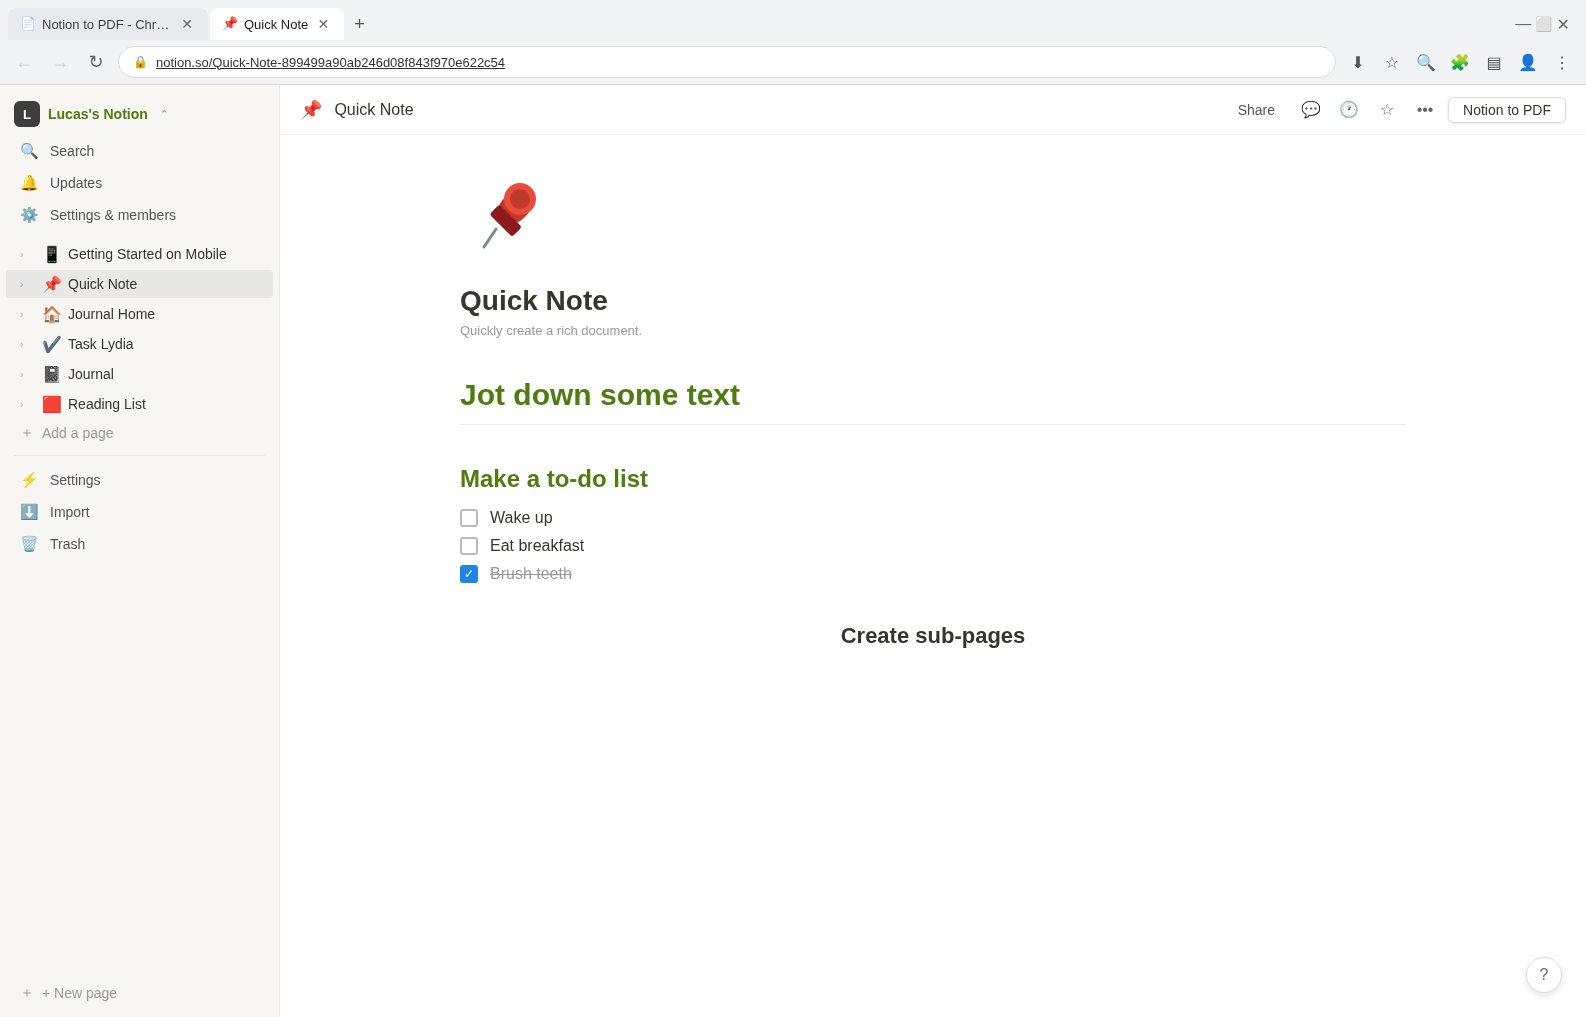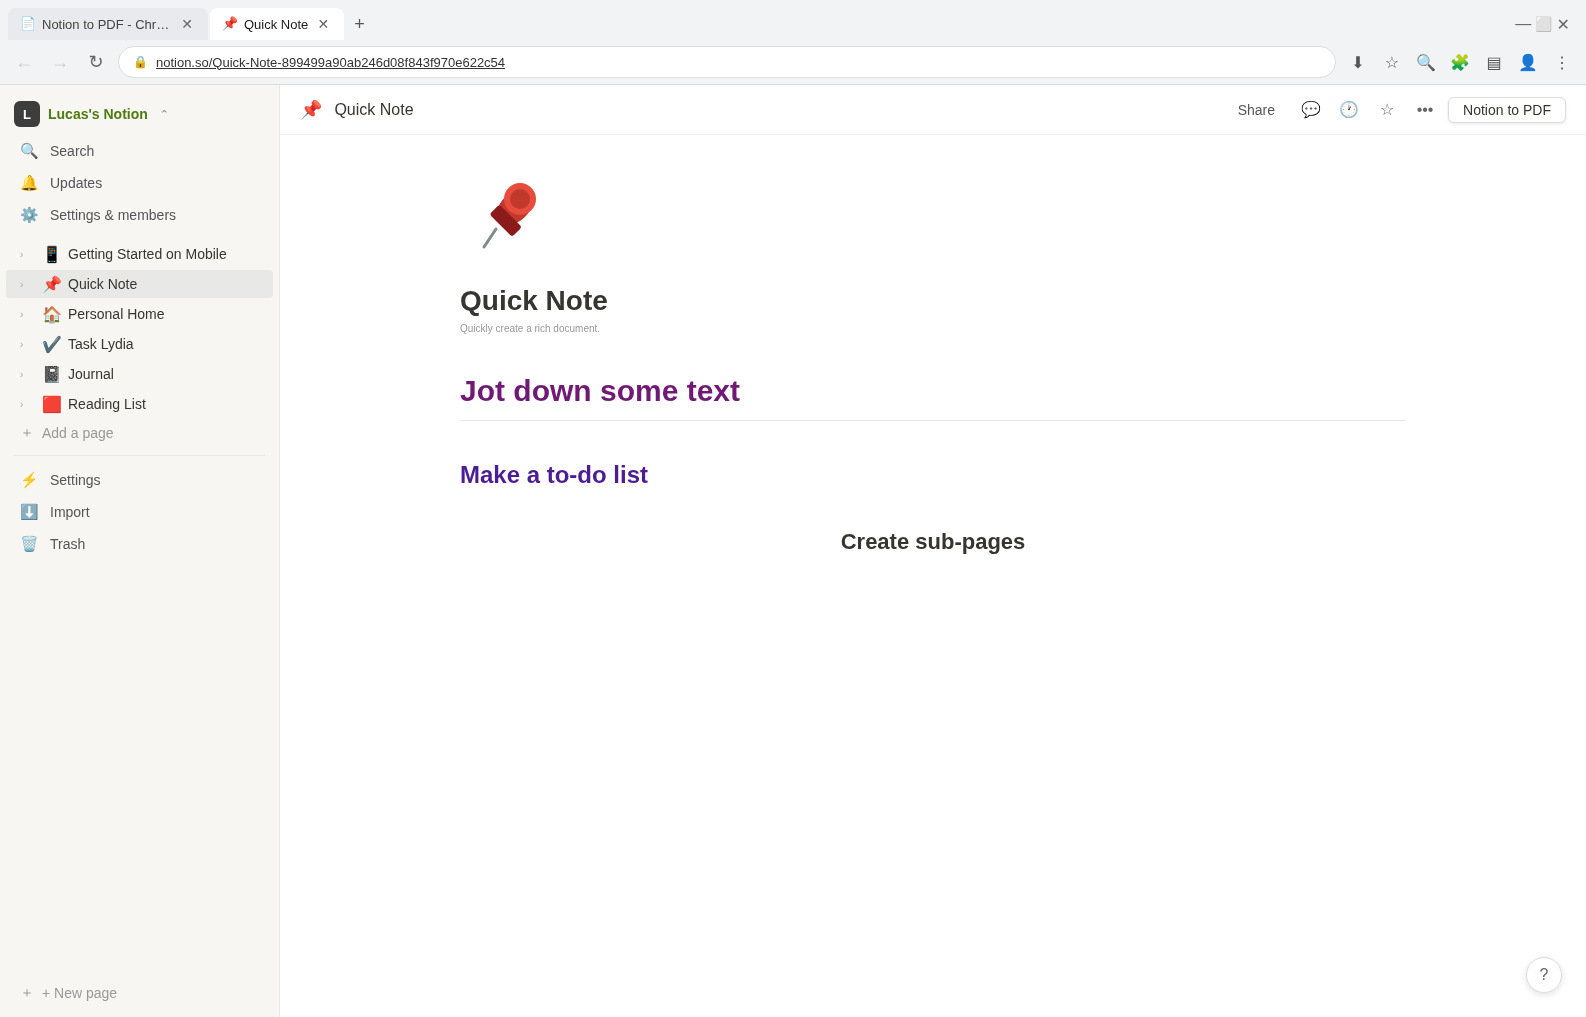--- a/index.html
+++ b/index.html
@@ -53,25 +53,25 @@
     .page-icon-header { font-size: 18px; }
     .page-title-header { font-size: 16px; font-weight: 500; color: #37352f; flex: 1; }
     .top-bar-actions { display: flex; align-items: center; gap: 8px; }
     .share-btn { background: none; border: 1px solid transparent; padding: 4px 12px; border-radius: 4px; font-size: 14px; color: #555; cursor: pointer; }
     .icon-action-btn { background: none; border: none; cursor: pointer; color: #666; font-size: 16px; width: 30px; height: 30px; border-radius: 4px; display: flex; align-items: center; justify-content: center; }
     .notion-to-pdf-btn { background: #fff; border: 1px solid #ddd; padding: 4px 14px; border-radius: 6px; font-size: 14px; color: #37352f; cursor: pointer; box-shadow: 0 1px 3px rgba(0,0,0,0.1); }
 
     
     .document-area { flex: 1; overflow-y: auto; padding: 40px 180px; }
     .doc-title { font-size: 28px; font-weight: 700; color: #37352f; margin-bottom: 6px; }
-    .doc-subtitle { font-size: 10px; color: #999; margin-bottom: 40px; }
-    .doc-h1 { font-size: 30px; font-weight: 700; color: #701a75; margin-bottom: 10px; margin-top: 30px; }
+    .doc-subtitle { font-size: 13px; color: #999; margin-bottom: 40px; }
+    .doc-h1 { font-size: 30px; font-weight: 700; color: #4d7c0f; margin-bottom: 10px; margin-top: 30px; }
     .doc-divider { border: none; border-top: 1px solid #e8e8e8; margin: 12px 0 20px; }
     .doc-body { font-size: 16px; color: #37352f; line-height: 1.6; margin-bottom: 20px; }
-    .doc-h2 { font-size: 24px; font-weight: 700; color: #4c1d95; margin-bottom: 16px; margin-top: 40px; }
+    .doc-h2 { font-size: 24px; font-weight: 700; color: #4d7c0f; margin-bottom: 16px; margin-top: 40px; }
     .todo-list { list-style: none; display: flex; flex-direction: column; gap: 10px; margin-bottom: 20px; }
     .todo-item { display: flex; align-items: center; gap: 12px; font-size: 16px; color: #37352f; }
     .todo-checkbox { width: 18px; height: 18px; border: 2px solid #bbb; border-radius: 3px; display: flex; align-items: center; justify-content: center; flex-shrink: 0; background: #fff; }
     .todo-checkbox.checked { background: #2383e2; border-color: #2383e2; color: #fff; font-size: 12px; }
     .todo-label-done { text-decoration: line-through; color: #999; }
     .doc-h3 { font-size: 22px; font-weight: 700; color: #37352f; margin-top: 40px; text-align: center; }
     .help-btn { position: fixed; bottom: 24px; right: 24px; width: 36px; height: 36px; background: #fff; border: 1px solid #ddd; border-radius: 50%; display: flex; align-items: center; justify-content: center; cursor: pointer; font-size: 16px; color: #666; box-shadow: 0 2px 6px rgba(0,0,0,0.12); }
   </style>
 </head>
 <body>
@@ -148,21 +148,21 @@
       <span>Getting Started on Mobile</span>
     </div>
     <div class="sidebar-page-item active">
       <span class="page-chevron">›</span>
       <span class="page-icon" style="color:#c0392b;">📌</span>
       <span>Quick Note</span>
     </div>
     <div class="sidebar-page-item">
       <span class="page-chevron">›</span>
       <span class="page-icon">🏠</span>
-      <span>Personal Home</span>
+      <span>Journal Home</span>
     </div>
     <div class="sidebar-page-item">
       <span class="page-chevron">›</span>
       <span class="page-icon">✔️</span>
       <span>Task Lydia</span>
     </div>
     <div class="sidebar-page-item">
       <span class="page-chevron">›</span>
       <span class="page-icon">📓</span>
       <span>Journal</span>
@@ -231,19 +231,33 @@
         </svg>
       </div>
 
       <h1 class="doc-title">Quick Note</h1>
       <p class="doc-subtitle">Quickly create a rich document.</p>
 
       <h2 class="doc-h1">Jot down some text</h2>
       <hr class="doc-divider">
 
       <h2 class="doc-h2">Make a to-do list</h2>
+      <ul class="todo-list">
+        <li class="todo-item">
+          <div class="todo-checkbox"></div>
+          <span>Wake up</span>
+        </li>
+        <li class="todo-item">
+          <div class="todo-checkbox"></div>
+          <span>Eat breakfast</span>
+        </li>
+        <li class="todo-item">
+          <div class="todo-checkbox checked">✓</div>
+          <span class="todo-label-done">Brush teeth</span>
+        </li>
+      </ul>
 
       <h2 class="doc-h3">Create sub-pages</h2>
     </div>
   </div>
 </div>
 
 <div class="help-btn">?</div>
 
 </body></html>

